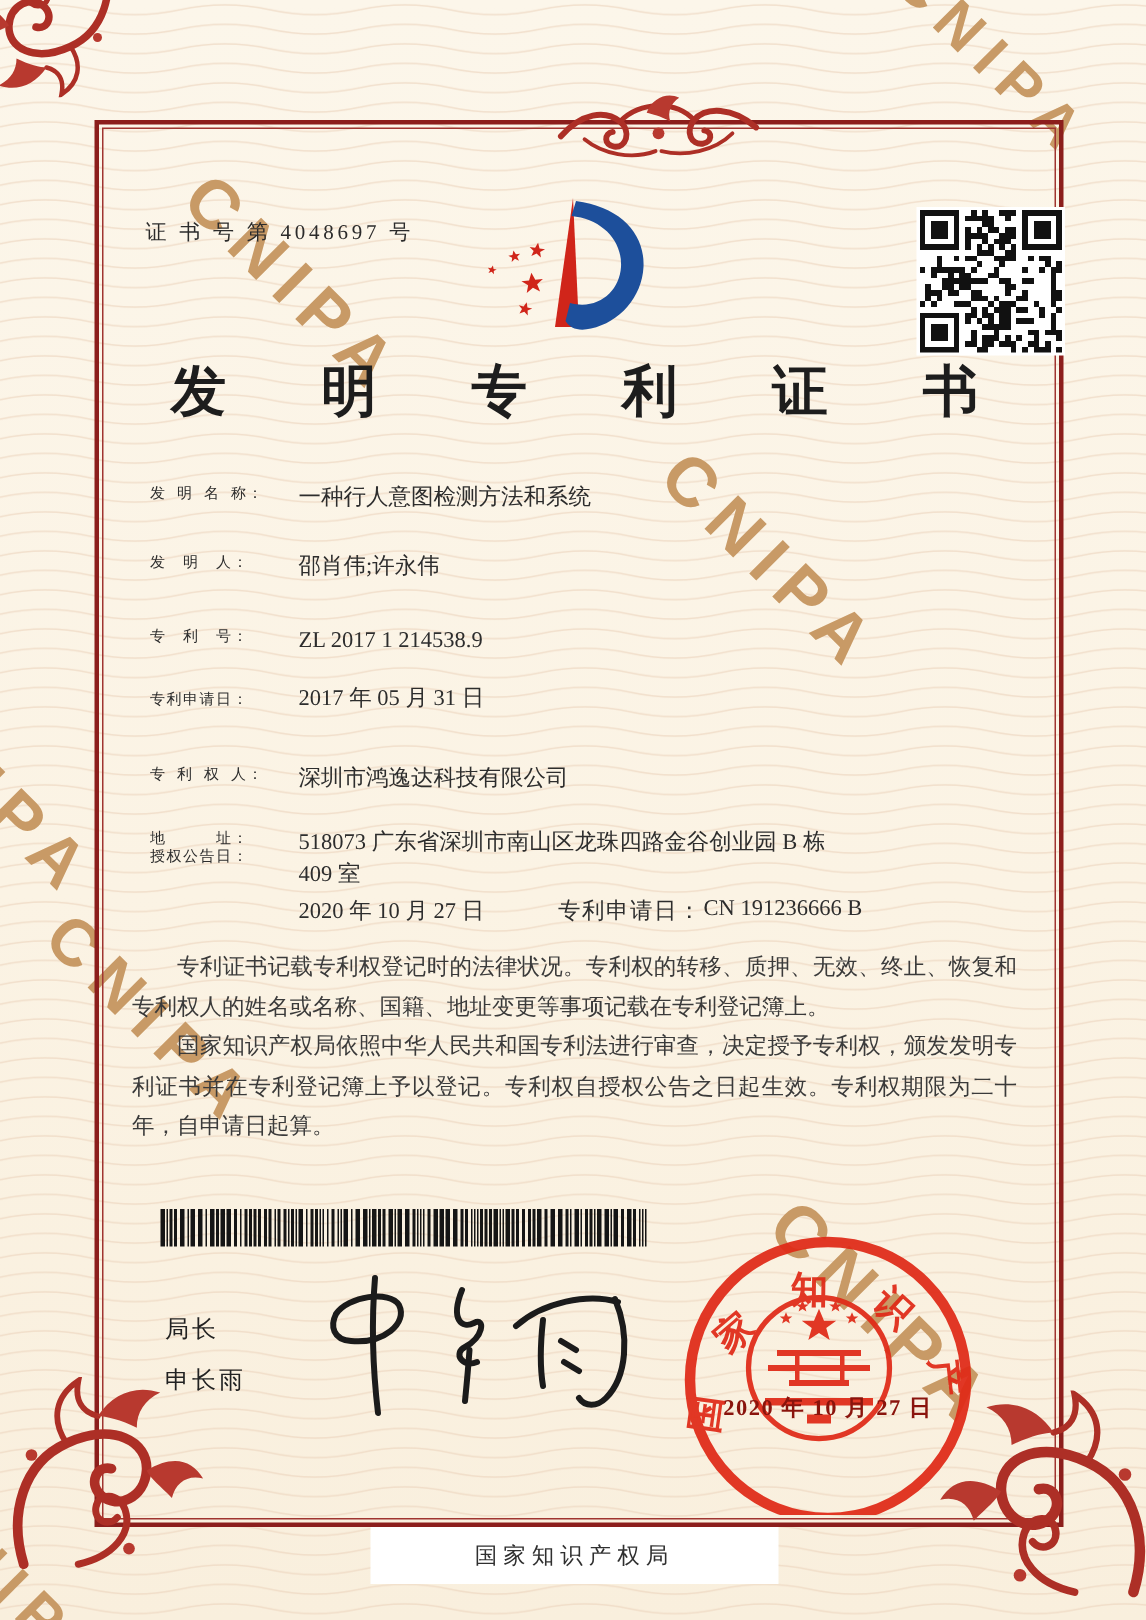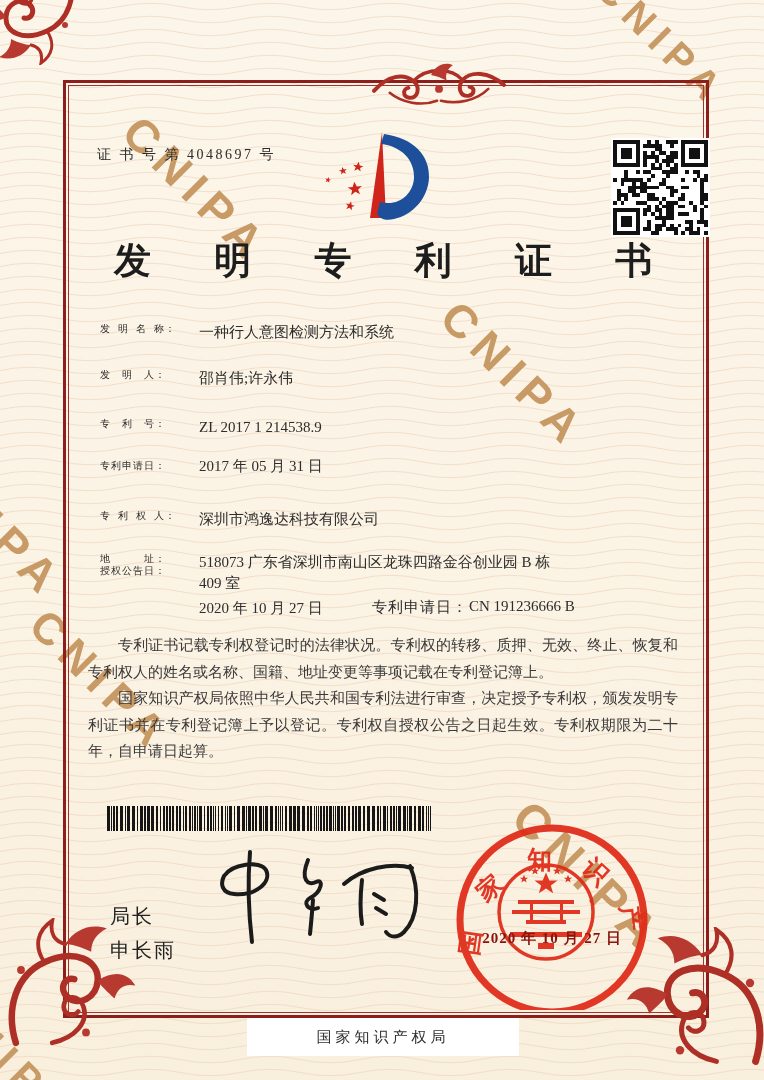--- a/index.html
+++ b/index.html
@@ -19,21 +19,21 @@
          letter-spacing:27px;text-indent:27px;color:#1d1d1d;}
   .row-label{position:absolute;left:100px;font-size:10px;letter-spacing:1px;color:#2d2d2d;white-space:pre;font-family:Liberation Mono, monospace;}
   .row-value{position:absolute;left:199px;font-size:15px;color:#2d2d2d;line-height:21px;}
   .grant-label2{position:absolute;left:372px;font-size:15px;letter-spacing:1px;color:#2d2d2d;}
   .grant-value2{position:absolute;left:469px;font-size:15px;color:#2d2d2d;}
   .paras{left:88px;top:632px;width:590px;font-size:15px;line-height:26.5px;
          text-align:justify;color:#3a3a3a;}
   .paras p{margin:0;text-indent:2em;}
   .barcode{left:107px;top:806px;width:329px;height:25px;font-size:0;}
   .barcode div{display:inline-block;height:25px;background:#151515;vertical-align:top;}
-  .signer{left:110px;font-size:20px;color:#222;letter-spacing:2px;margin-top:27px;}
+  .signer{left:110px;font-size:16px;color:#222;letter-spacing:2px;}
   .sig-svg{left:212px;top:846px;}
   .seal-svg{left:452px;top:810px;opacity:.93;}
   .seal-date{left:452px;top:929px;width:200px;text-align:center;font-size:15px;font-weight:bold;
              color:#8a140d;letter-spacing:1px;}
   .page-no{left:63px;top:984px;width:640px;text-align:center;font-size:14px;letter-spacing:2px;color:#333;}
   .note-strip{left:247px;top:1018px;width:272px;height:38px;background:#ffffff;
               display:flex;align-items:center;justify-content:center;}
   .note-strip span{font-size:15px;letter-spacing:4px;color:#2f2f2f;}
   .qr-box{left:611px;top:138px;width:99px;height:99px;background:#fff;padding:2px;box-sizing:border-box;}
   svg{display:block;}

